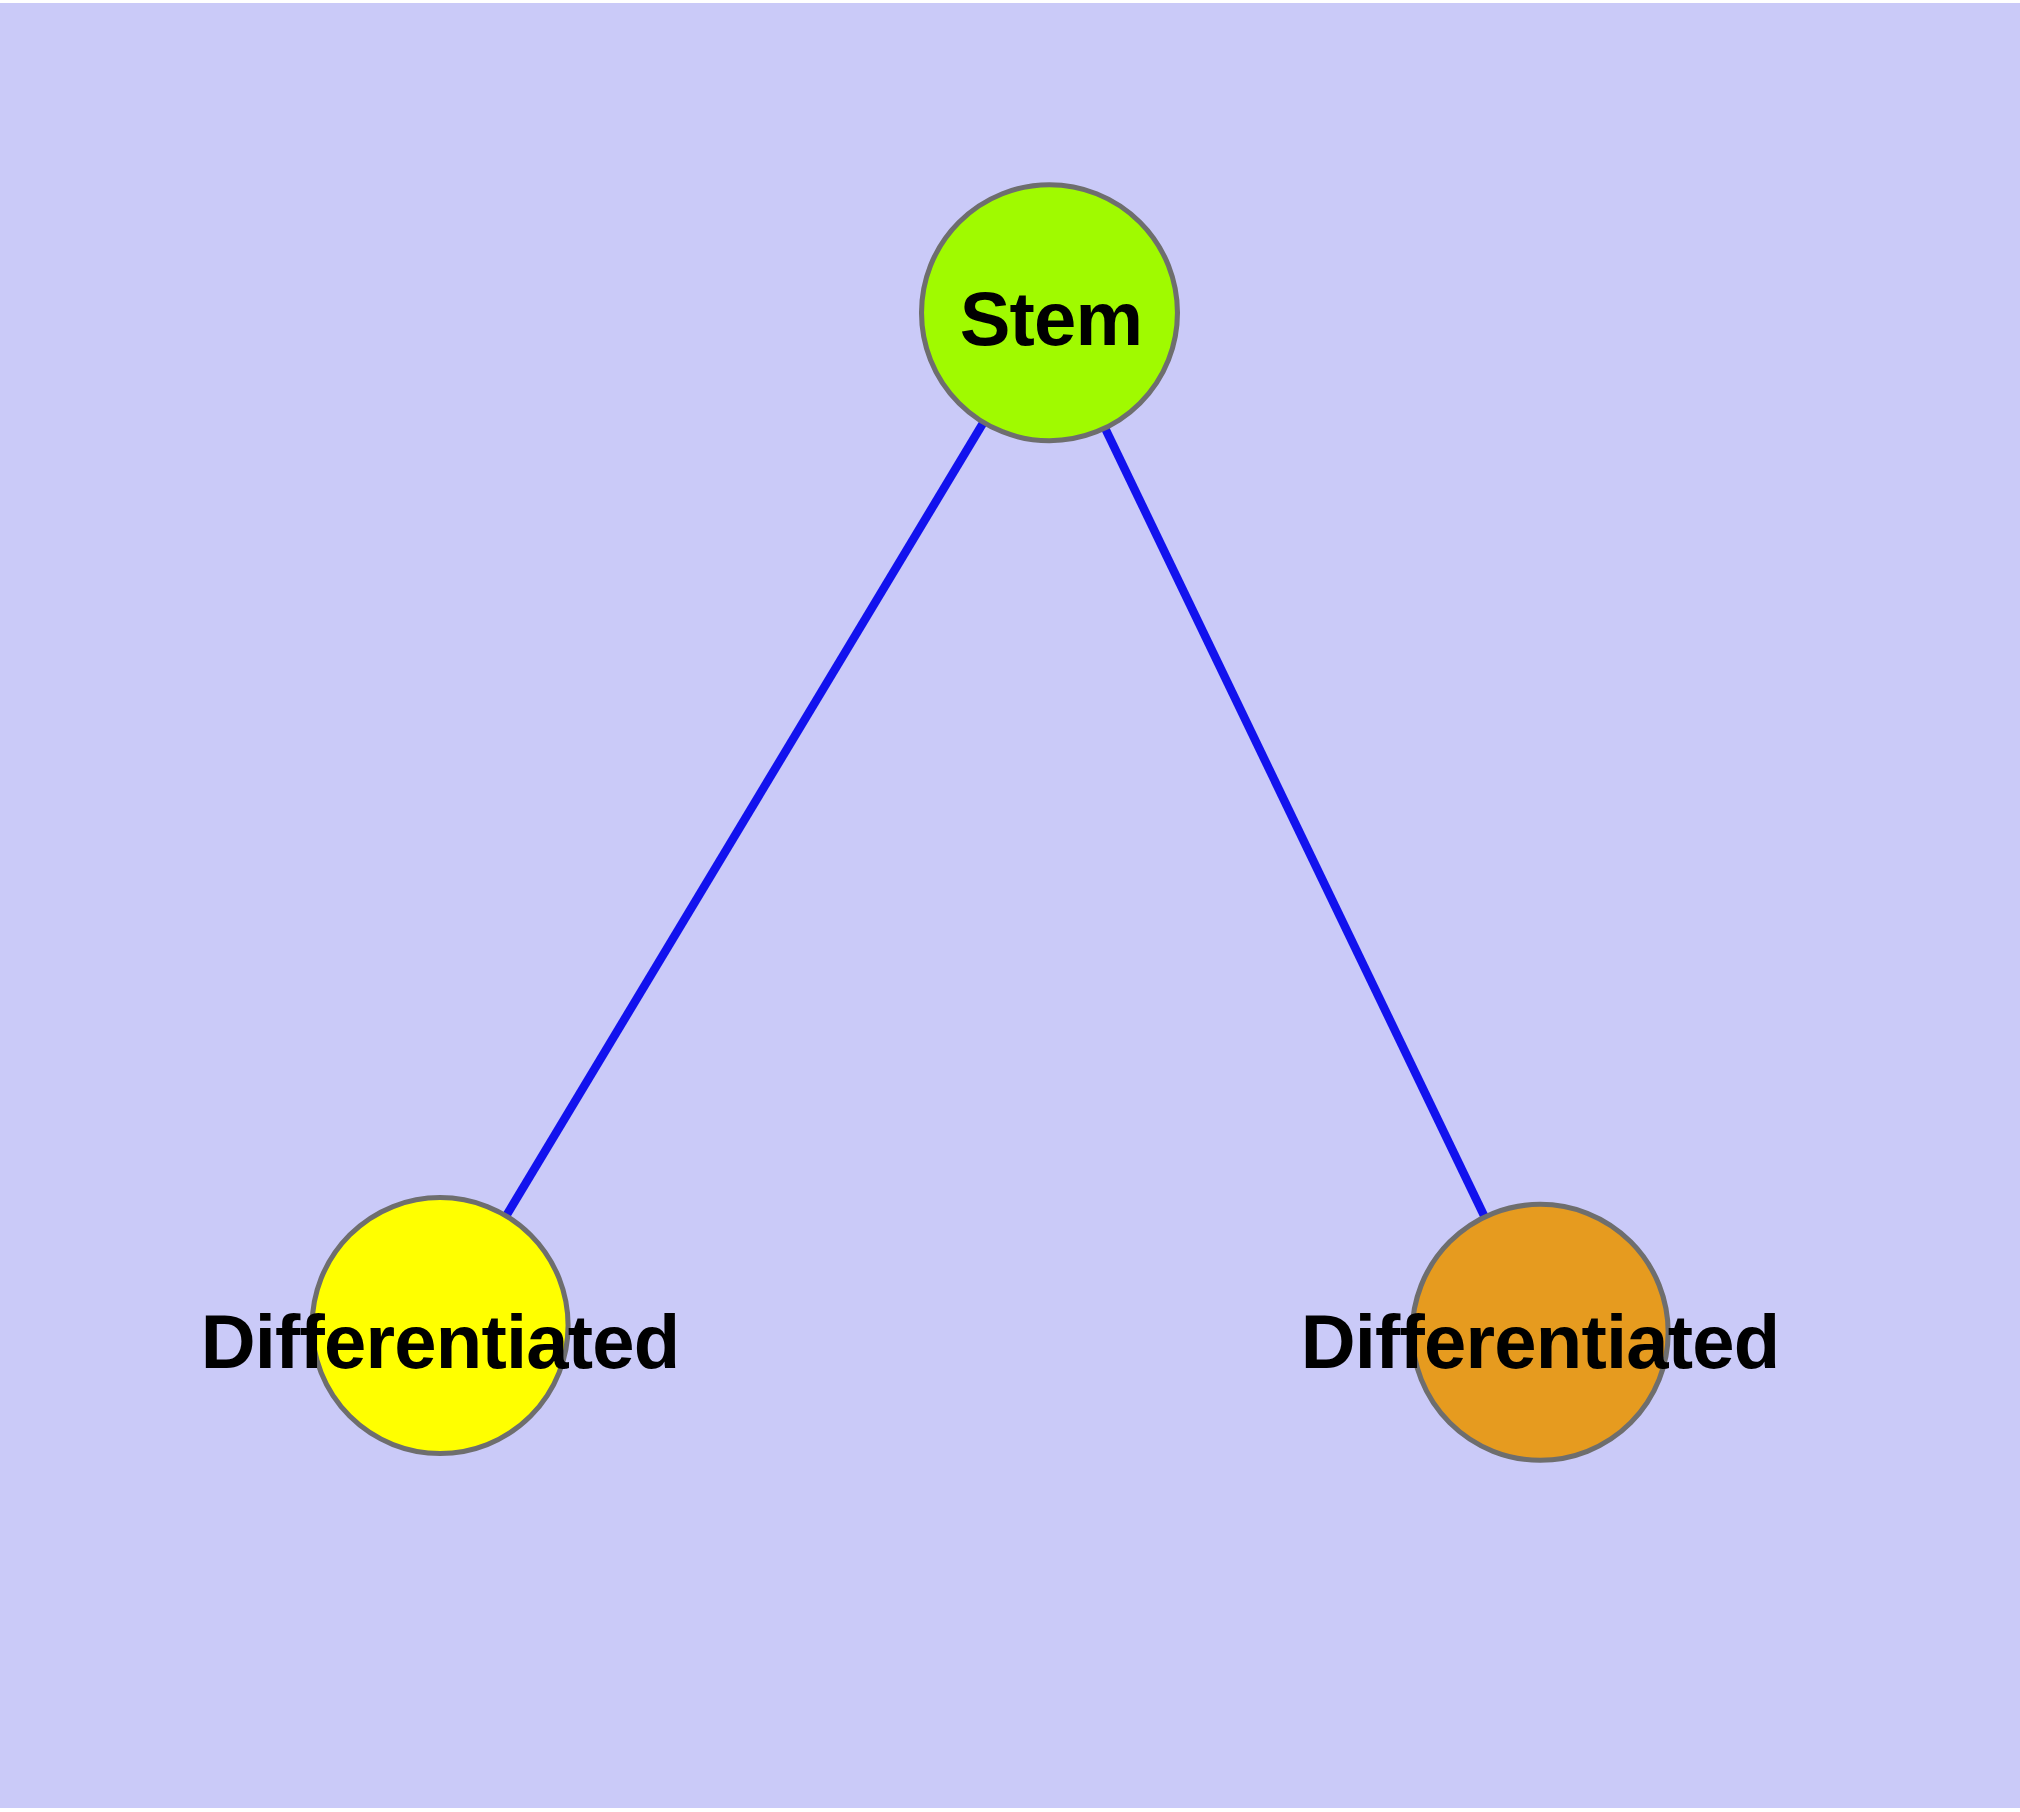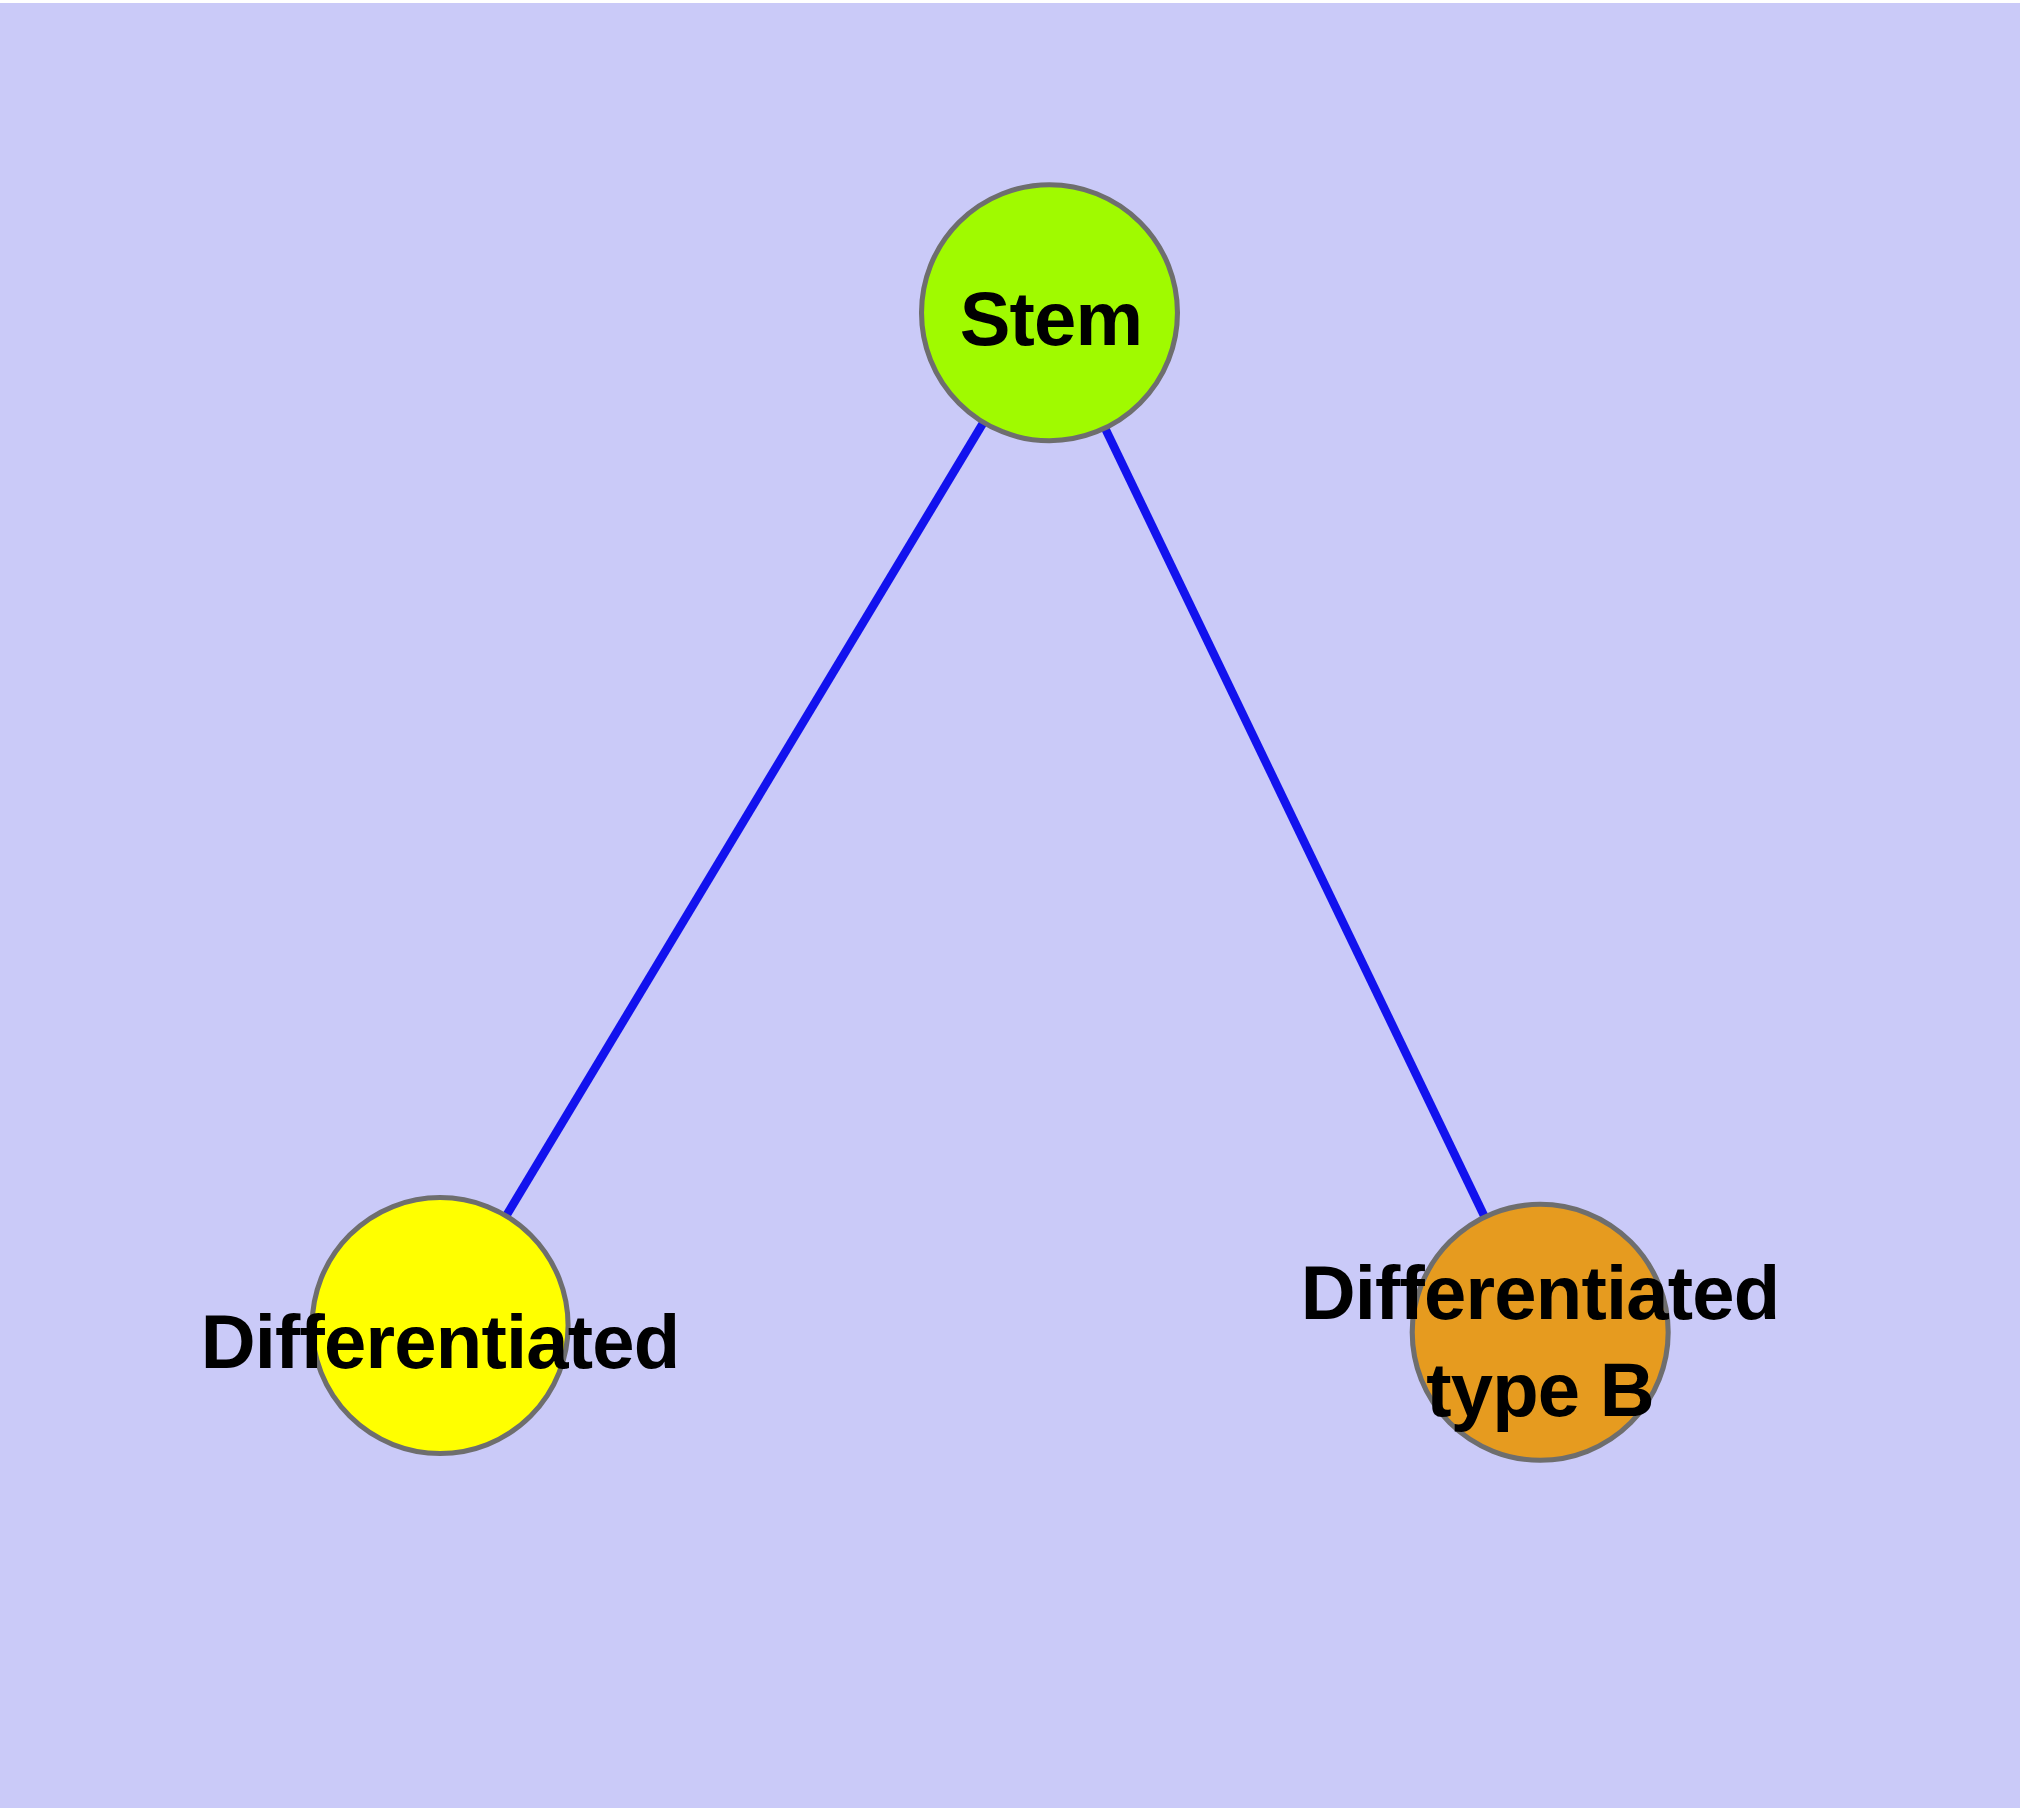--- a/index.html
+++ b/index.html
@@ -66,16 +66,15 @@
   <div class="node-label label-stem">
     <span class="line">Stem</span>
   </div>
 
   <div class="node-label label-type-a">
     <span class="line">Differentiated</span>
   </div>
 
   <div class="node-label label-type-b">
     <span class="line">Differentiated</span>
-    <span class="line">type B</span>
   </div>
 </div>
 
 
 </body></html>

